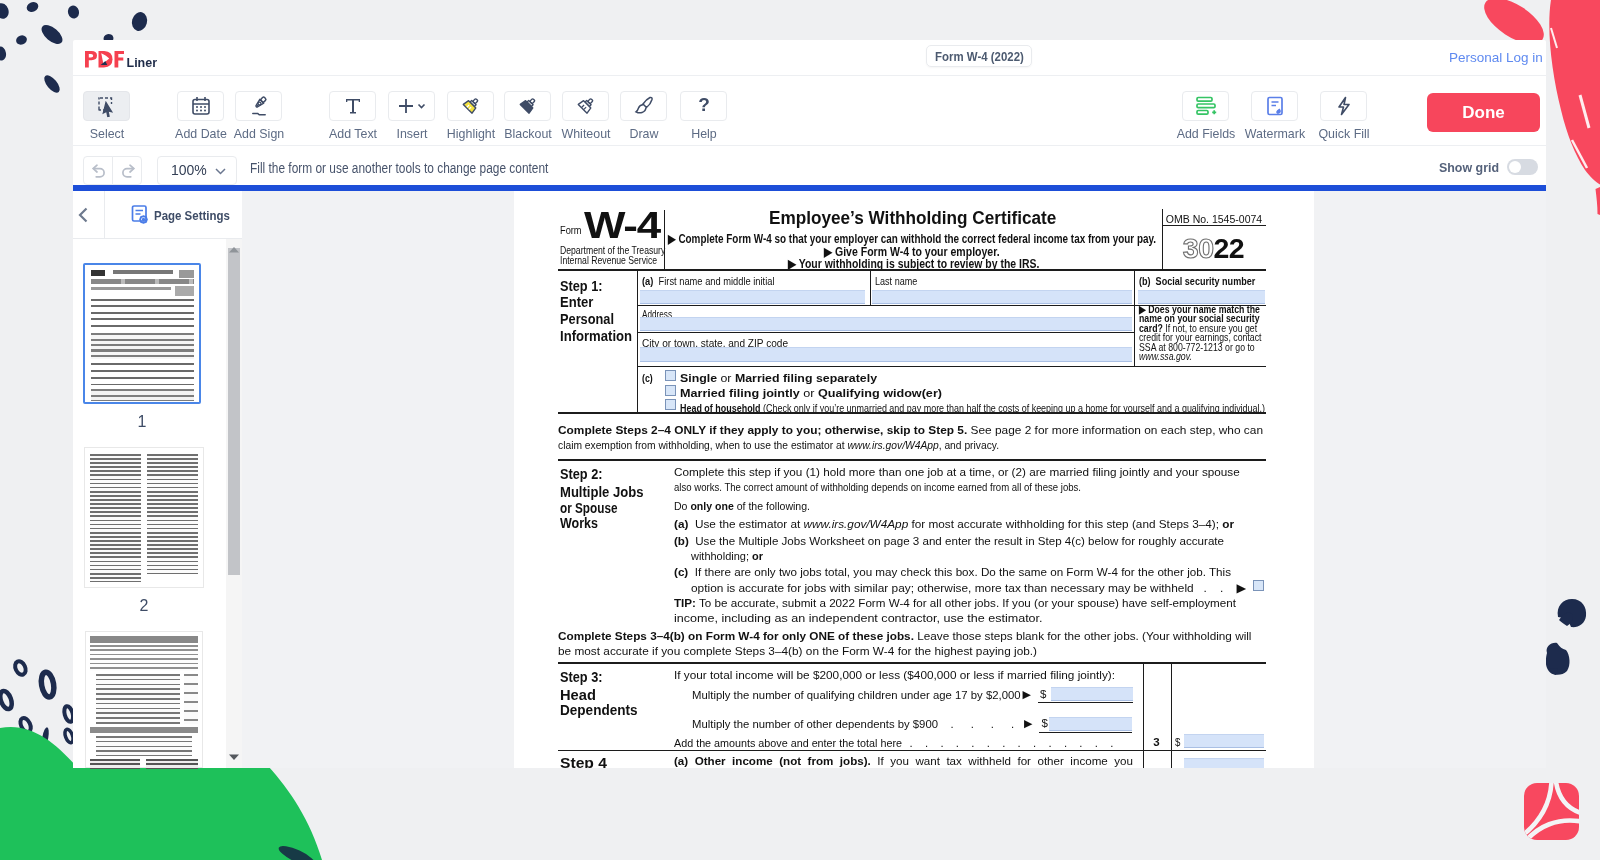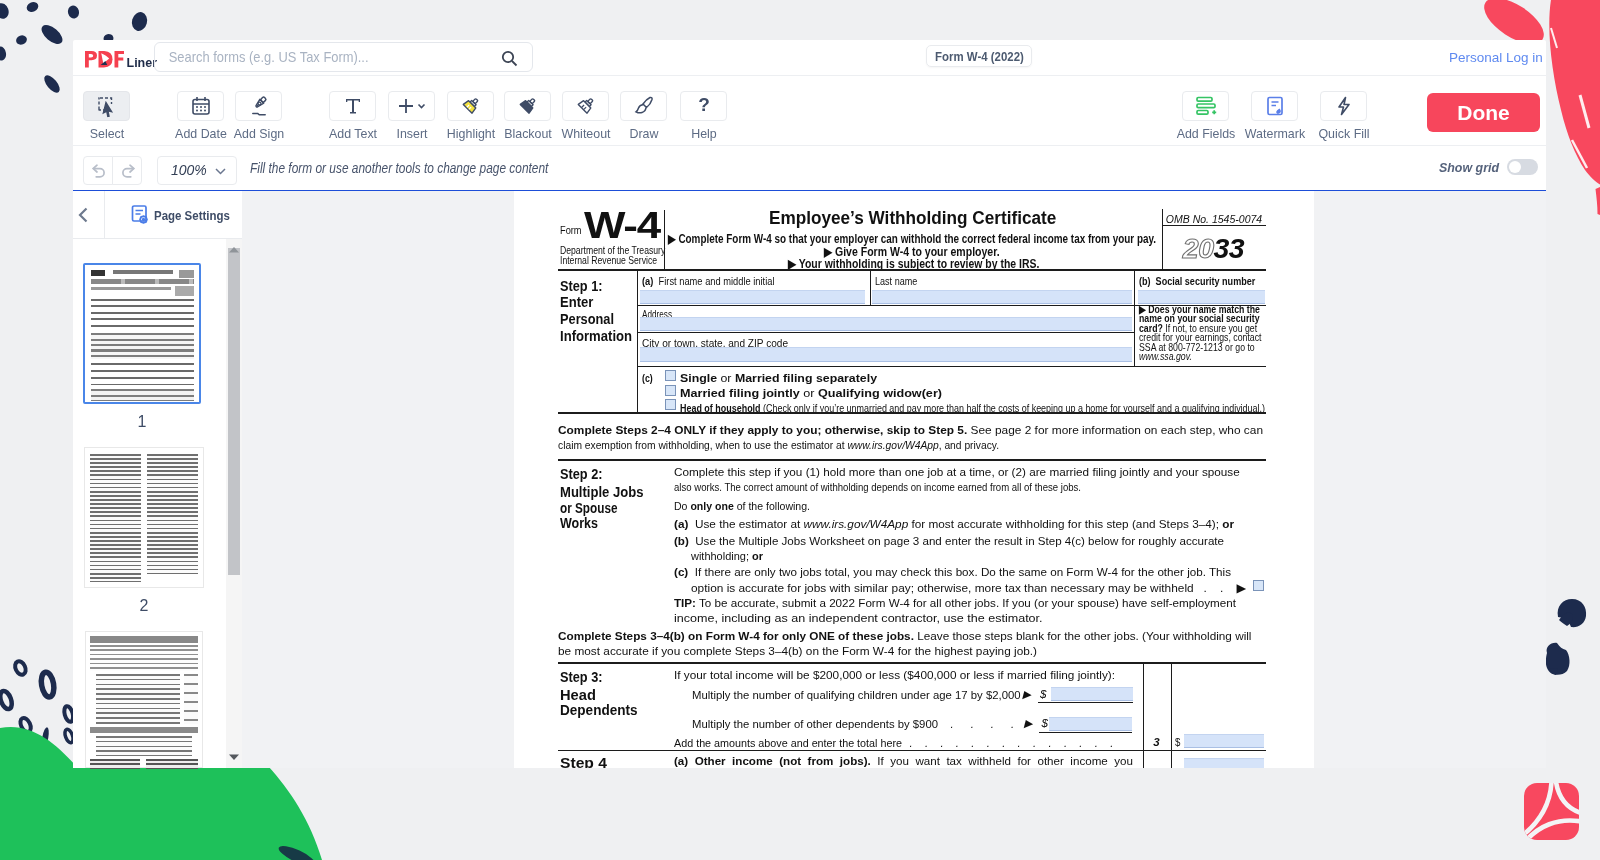--- a/index.html
+++ b/index.html
@@ -15,43 +15,43 @@
   #search { position:absolute; left:81px; top:2px; width:379px; height:30px; border:1px solid #e4e7ec; border-radius:6px; color:#a9b3c2; font-size:15px; line-height:28px; }
   #search span { display:inline-block; transform:scaleX(0.86); transform-origin:0 50%; padding-left:16px; white-space:nowrap; }
   #formchip { position:absolute; left:853px; top:5px; width:106px; height:22px; border:1px solid #e9ebee; border-radius:5px; box-shadow:0 1px 2px rgba(0,0,0,.04); font-size:13px; font-weight:bold; color:#4c5a70; text-align:center; line-height:21px; white-space:nowrap; }
   .hlink { position:absolute; top:10px; font-size:13.5px; color:#5f8af0; }
   
   #tbar { position:absolute; left:0; top:36px; width:1473px; height:70px; border-bottom:1px solid #edeff2; }
   .tbtn { position:absolute; top:15px; width:47px; height:30px; border:1px solid #e9ebee; border-radius:4px; background:#fff; }
   .tbtn svg { position:absolute; left:50%; top:50%; transform:translate(-50%,-50%); }
   .tbtn.on { background:#eceef1; border-color:#e4e6ea; }
   .tlbl { position:absolute; top:50px; font-size:13.5px; color:#5d6b84; text-align:center; width:90px; transform:scaleX(0.92); }
-  #done { position:absolute; left:1354px; top:16.5px; width:113px; height:39px; background:#f7465c; border-radius:6px; color:#fff; font-weight:bold; font-size:21px; text-align:center; line-height:39px; }
-  
-  #row2 { position:absolute; left:0; top:106px; width:1473px; height:45px; border-bottom:1px solid #1d4ed8;font-style:italic; }
+  #done { position:absolute; left:1354px; top:16.5px; width:113px; height:39px; background:#f7465c; border-radius:6px; color:#fff; font-weight:bold; font-size:17px; text-align:center; line-height:39px; }
+  
+  #row2 { position:absolute; left:0; top:106px; width:1473px; height:45px; border-bottom:6px solid #1d4ed8; }
   .r2btn { position:absolute; top:10px; height:29px; border:1px solid #e9ebee; background:#fff; }
   #hint { position:absolute; left:177px; top:14px; font-size:14px; color:#47536b; transform:scaleX(0.85); transform-origin:0 50%; }
   #showgrid { position:absolute; left:1366px; top:14px; font-size:13.5px; font-weight:bold; color:#55627b; transform:scaleX(0.92); transform-origin:0 50%; }
   #toggle { position:absolute; left:1434px; top:13px; width:31px; height:16px; background:#d7dbe2; border-radius:8px; }
   #toggle:after { content:""; position:absolute; left:2px; top:2px; width:12px; height:12px; background:#fff; border-radius:50%; }
   
   #content { position:absolute; left:0; top:151px; width:1473px; height:577px; }
   #sidebar { position:absolute; left:0; top:0; width:169px; height:577px; background:#fff; }
   #sbhdr { position:absolute; left:0; top:0; width:169px; height:48px; border-bottom:1px solid #e9ebee; }
   #backcell { position:absolute; left:0; top:0; width:32px; height:48px; border-right:1px solid #e9ebee; }
   #pglbl { position:absolute; left:81px; top:17px; font-size:13.5px; font-weight:bold; color:#3e4c66; white-space:nowrap; transform:scaleX(0.85); transform-origin:0 50%; }
   #viewer { position:absolute; left:169px; top:0; width:1304px; height:577px; background:#f1f2f4; }
   #page { position:absolute; left:271.5px; top:0; width:800px; height:577px; background:#fff; overflow:hidden; color:#111; }
   
   .hl { position:absolute; background:#1c1c1c; height:1px; }
   .vl { position:absolute; background:#1c1c1c; width:1px; }
   .inp { position:absolute; background:#d5e3f9; border-top:1px solid #c3d4f0; border-bottom:1px solid #a9bfe4; }
   .cb { position:absolute; width:11px; height:11px; background:#d8e6f8; border:1px solid #7a93b8; }
   .ft { position:absolute; white-space:nowrap; transform:scaleX(0.84); transform-origin:0 50%; }
-  .nsx { transform:none;font-style:italic; }
+  .nsx { transform:none; }
   
   .thumb { position:absolute; background:#fff; }
   .tnum { position:absolute; width:120px; text-align:center; font-size:16px; color:#3e4c66; }
 </style>
 </head>
 <body>
 <svg id="deco" width="1600" height="860" viewBox="0 0 1600 860">
   <g fill="#1d2b4d">
     <ellipse cx="2" cy="11" rx="6.5" ry="8" transform="rotate(-20 2 11)"></ellipse>
     <ellipse cx="32.5" cy="7" rx="6" ry="4.8" transform="rotate(-25 32.5 7)"></ellipse>
@@ -113,24 +113,20 @@
         <path d="M1,3 h6.5 q5.5,0 5.5,4.6 q0,4.6 -5.5,4.6 h-2.7 v7.3 h-3.8 Z M4.8,6 v3.4 h2.2 q2.2,0 2.2,-1.7 q0,-1.7 -2.2,-1.7 Z"></path>
         <path d="M14.5,3 h5.8 q8.2,0.6 8.2,8.2 q0,7.6 -8.6,8.3 h-5.4 Z"></path>
         <path d="M30.5,3 h9.5 v3.1 h-5.7 v3.4 h5 v3.1 h-5 v6.9 h-3.8 Z"></path>
       </g>
       <g fill="#fff">
         <path d="M17.2,5.2 C20.8,6.8 23.6,8.8 25.2,10.4 L19.3,15.4 C18.6,11.9 17.9,8.2 17.2,5.2 Z"></path>
         <path d="M16.6,17 l4.8,-3.9 1.8,4 z" fill="#22304f"></path>
       </g>
       <text x="42.5" y="19" font-size="12.5" font-weight="bold" fill="#1f2c49" font-family="Liberation Sans">Liner</text>
     </svg></div>
-    <div id="search"><span>Search forms (e.g. US Tax Form)...</span><svg width="17" height="17" viewBox="0 0 17 17" fill="none" stroke="#3c4454" stroke-width="1.8" style="position:absolute;right:14px;top:7px;">
-          <circle cx="7" cy="7" r="5.2"></circle>
-          <path d="M11 11 L15.5 15.5"></path>
-        </svg></div>
     <div id="formchip"><span style="display:inline-block;transform:scaleX(0.88);transform-origin:50% 50%;">Form W-4 (2022)</span></div>
     <div class="hlink" style="left:1376px;">Personal</div>
     <div class="hlink" style="left:1433px;">Log in</div>
   </div>
   <div id="tbar">
     <div class="tbtn on" style="left:10px;">
         <svg width="23" height="23" viewBox="0 0 23 23" fill="none" stroke="#3f4c66" stroke-width="1.5">
           <path d="M4.5 3.5 h3 M9.5 3.5 h3 M14.5 3.5 h1.5 v2 M3.5 5 v-1.5 h0.5 M3.5 7 v3 M3.5 12 v3 M3.5 16 v-0.5 h2 M7.5 15.5 h2 M16 7.5 v2" stroke-width="1.4"></path>
           <path d="M0,0 L0,13.9 L3.3,11 L5.5,15.7 L7.9,14.6 L5.7,9.9 L10.1,9.9 Z" fill="#3f4c66" stroke="none" transform="translate(10.2,6.2) rotate(14)"></path>
         </svg>
@@ -274,21 +270,21 @@
         <div class="ft" style="left:70px;top:14px;font-size:36px;font-weight:bold;letter-spacing:-1px;transform:scaleX(1.2203);transform-origin:0 50%;">W-4</div>
         <div class="ft" style="left:46px;top:55px;font-size:10.3px;line-height:10.3px;">Department of the Treasury<br>Internal Revenue Service</div>
         <div class="vl" style="left:150px;top:19px;height:60px;"></div>
         <div class="ft" style="left:255.4px;top:16.5px;font-size:17.5px;font-weight:bold;transform:scaleX(0.9811);transform-origin:0 50%;">Employee’s Withholding Certificate</div>
         <div class="ft" style="left:154.4px;top:40.5px;font-size:12.2px;font-weight:bold;transform:scaleX(0.8132);transform-origin:0 50%;">▶ Complete Form W-4 so that your employer can withhold the correct federal income tax from your pay.</div>
         <div class="ft" style="left:310.5px;top:53.5px;font-size:12.2px;font-weight:bold;transform:scaleX(0.863);transform-origin:0 50%;">▶ Give Form W-4 to your employer.</div>
         <div class="ft" style="left:274.3px;top:66px;font-size:12.2px;font-weight:bold;transform:scaleX(0.8567);transform-origin:0 50%;">▶ Your withholding is subject to review by the IRS.</div>
         <div class="vl" style="left:648px;top:18px;height:61px;"></div>
         <div class="ft nsx" style="left:648px;top:21.5px;width:105px;text-align:center;font-size:10.5px;">OMB No. 1545-0074</div>
         <div class="hl" style="left:648px;top:33.5px;width:104.5px;"></div>
-        <div class="ft nsx" style="left:648px;top:41px;width:104px;text-align:center;font-size:28.5px;font-weight:bold;letter-spacing:-0.5px;"><span style="color:#fff;-webkit-text-stroke:1.1px #707070;">20</span><span>33</span></div>
+        <div class="ft nsx" style="left:648px;top:41px;width:104px;text-align:center;font-size:28.5px;font-weight:bold;letter-spacing:-0.5px;"><span style="color:#fff;-webkit-text-stroke:1.1px #707070;">30</span><span>22</span></div>
         <div class="hl" style="left:44.5px;top:77.5px;width:708px;height:2px;"></div>
 
         <div class="ft" style="left:46.5px;top:86px;font-size:15px;font-weight:bold;transform:scaleX(0.8497);transform-origin:0 50%;">Step 1:</div>
         <div class="ft" style="left:46.5px;top:101.5px;font-size:15px;font-weight:bold;transform:scaleX(0.869);transform-origin:0 50%;">Enter</div>
         <div class="ft" style="left:46.5px;top:118.5px;font-size:15px;font-weight:bold;transform:scaleX(0.852);transform-origin:0 50%;">Personal</div>
         <div class="ft" style="left:46.5px;top:135.5px;font-size:15px;font-weight:bold;transform:scaleX(0.873);transform-origin:0 50%;">Information</div>
         <div class="vl" style="left:123px;top:79.5px;height:141.5px;"></div>
         <div class="ft" style="left:128px;top:84px;font-size:10.5px;transform:scaleX(0.8868);transform-origin:0 50%;"><b>(a)</b>&nbsp;&nbsp;First name and middle initial</div>
         <div class="vl" style="left:356px;top:79.5px;height:34px;"></div>
         <div class="ft" style="left:361.5px;top:84px;font-size:10.5px;transform:scaleX(0.8627);transform-origin:0 50%;">Last name</div>

